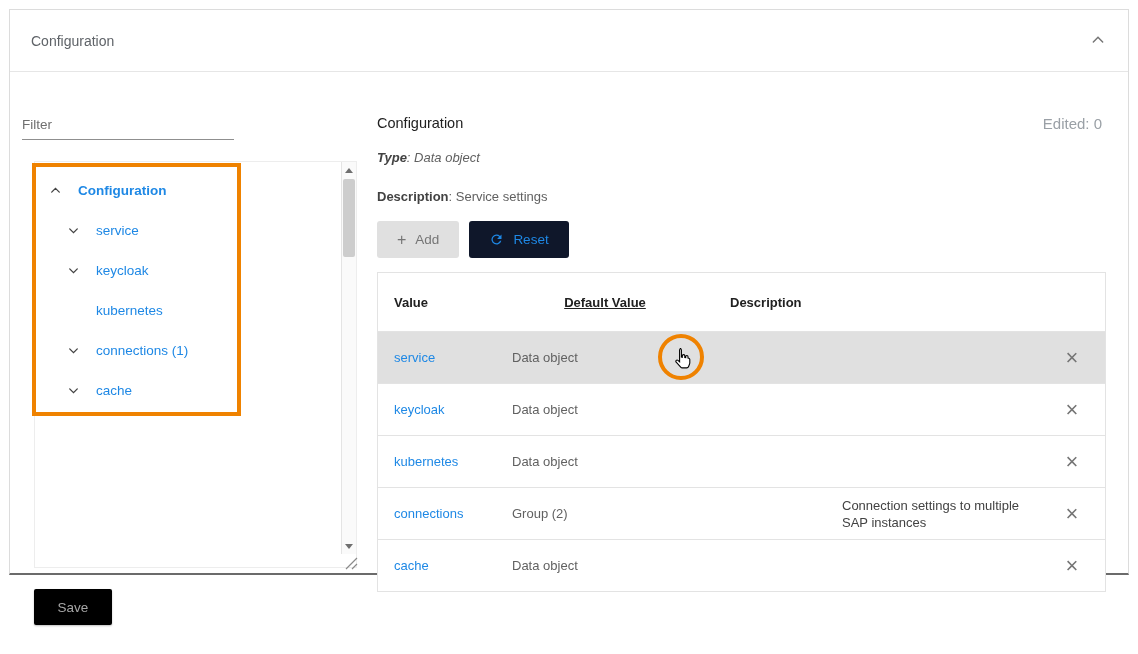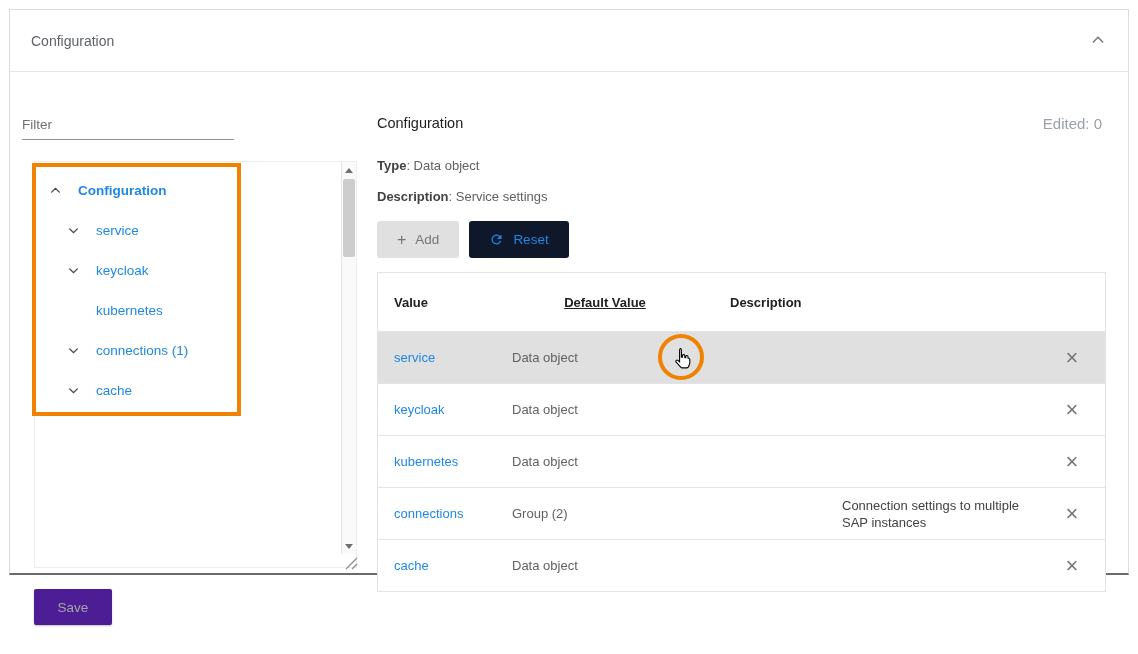--- a/index.html
+++ b/index.html
@@ -36,29 +36,29 @@
   .scroll-arrow { position:absolute; left:0; width:14px; height:14px; display:flex; align-items:center; justify-content:center; cursor:pointer; }
   .scroll-arrow.up { top:1px; }
   .scroll-arrow.down { bottom:1px; }
   .tri-up { width:0; height:0; border-left:4px solid transparent; border-right:4px solid transparent; border-bottom:5px solid #6f6f6f; }
   .tri-down { width:0; height:0; border-left:4px solid transparent; border-right:4px solid transparent; border-top:5px solid #6f6f6f; }
   .scroll-thumb { position:absolute; left:1px; top:17px; width:12px; height:78px; background:#cdcdcd; border-radius:2px; cursor:pointer; }
   .resize-grip { position:absolute; right:-2px; bottom:-3px; width:14px; height:14px; cursor:nwse-resize; }
 
   
   .save-btn { position:absolute; left:24px; top:579px; width:78px; height:36px;
-              background:#4c1d95; color:#a6a6a6; border:none; border-radius:2px;
+              background:#000000; color:#a6a6a6; border:none; border-radius:2px;
               font-size:13.5px; box-shadow:0 1px 2px rgba(0,0,0,.25); font-family:"Liberation Sans",sans-serif; }
 
   
   .details-title { position:absolute; left:367px; top:105px; font-size:14.5px; color:#212121; }
   .edited { position:absolute; right:26px; top:105px; font-size:15px; color:#9aa0a6; }
   .meta-line { position:absolute; left:367px; font-size:13px; color:#616161; }
   .meta-line .meta-label { font-weight:bold; color:#424242; }
-  .meta-type { top:148px; }
+  .meta-type { top:140px;font-style:italic; }
   .meta-desc { top:179px; }
 
   .btn-row { position:absolute; left:367px; top:211px; display:flex; gap:10px; }
   .btn { height:37px; padding:0 20px; display:inline-flex; align-items:center; gap:9px;
          border:none; border-radius:3px; font-size:13.5px; cursor:pointer; font-family:"Liberation Sans",sans-serif; }
   .btn-add { background:#e0e0e0; color:#757575; }
   .btn-add .plus { font-size:16px; }
   .btn-reset { background:#0f172a; color:#1e88e5; }
 
   

